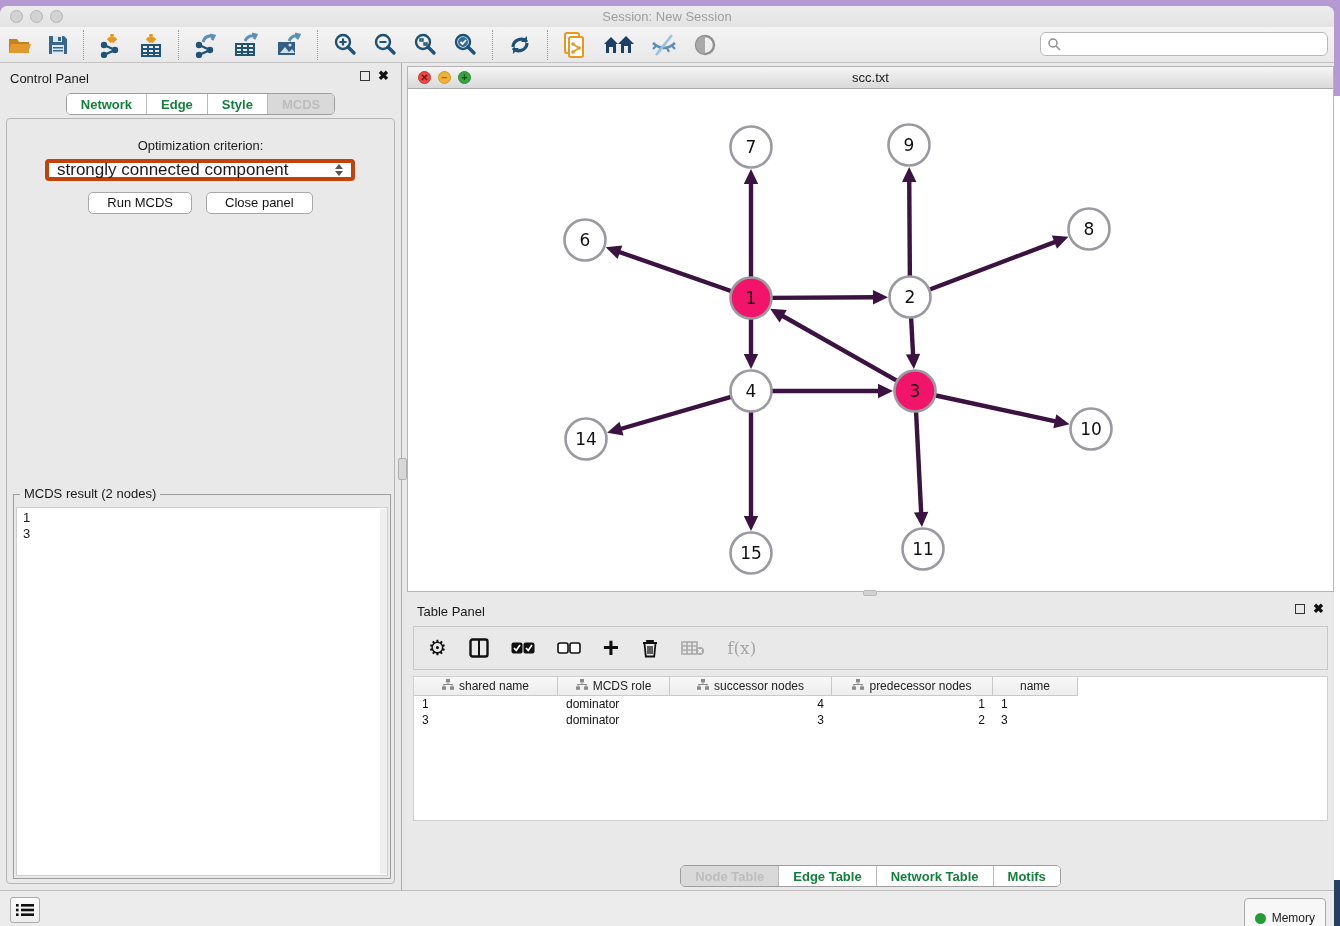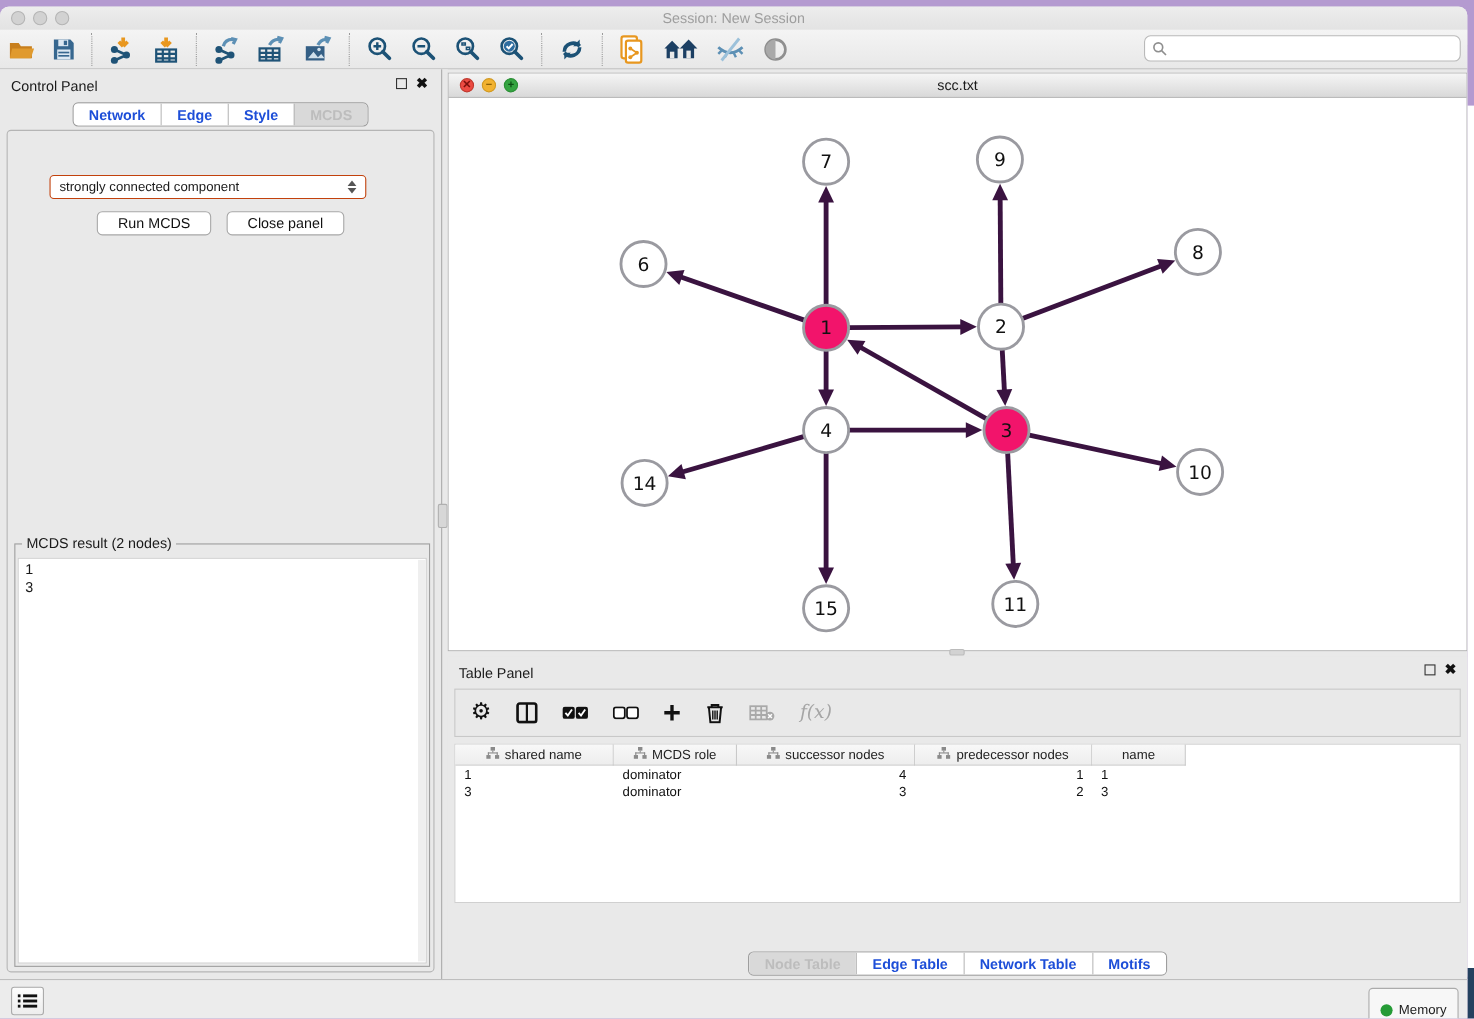--- a/index.html
+++ b/index.html
@@ -33,29 +33,29 @@
   .control-panel { position:absolute; left:0; top:57px; width:401px; height:827px; background:#e9e9e9; }
   .panel-head { position:relative; height:30px; }
   .panel-head .panel-title { position:absolute; left:10px; top:8px; font-size:13px; color:#1a1a1a; }
   .panel-btns { position:absolute; right:12px; top:8px; display:flex; gap:8px; align-items:center; }
   .float-ic { width:10px; height:10px; border:1.6px solid #333; display:inline-block; }
   .close-ic { font-weight:bold; font-size:13px; color:#111; line-height:10px; }
 
   .seg-tabs { display:flex; justify-content:center; position:relative; z-index:2; }
   .seg { display:flex; border:1px solid #9e9e9e; border-radius:5px; overflow:hidden; background:#fff; }
   .seg .tab { padding:2px 14px; height:20px; line-height:17px; font-weight:bold; font-size:13px;
-    color:#1d4ed8; background:#fff; border-left:1px solid #b9b9b9; }
+    color:#15803d; background:#fff; border-left:1px solid #b9b9b9; }
   .seg .tab:first-child { border-left:none; }
   .seg .tab.active { background:#d9d9d9; color:#bdbdbd; }
 
   .cp-content { position:absolute; left:6px; top:55px; width:389px; height:766px;
     border:1px solid #b5b5b5; border-radius:4px; background:#e9e9e9; }
   .opt-label { position:absolute; left:0; right:0; top:19px; text-align:center; font-size:13px; }
-  .dropdown { position:absolute; left:38px; top:40px; width:288px; height:22px; background:#fff;
-    border:1px solid #c2410c; border-radius:4px; display:flex; align-items:center; padding:0 8px; font-size:12px; }
+  .dropdown { position:absolute; left:38px; top:40px; width:310px; height:22px; background:#fff;
+    border:4px solid #c2410c; border-radius:4px; display:flex; align-items:center; padding:0 8px; font-size:17px; }
   .dropdown .dd-val { flex:1; }
   .stepper { display:flex; flex-direction:column; align-items:center; gap:2px; }
   .tri-up { width:0; height:0; border-left:4px solid transparent; border-right:4px solid transparent; border-bottom:5px solid #555; }
   .tri-dn { width:0; height:0; border-left:4px solid transparent; border-right:4px solid transparent; border-top:5px solid #555; }
   .cp-buttons { position:absolute; left:0; right:0; top:73px; display:flex; justify-content:center; gap:14px; }
   .btn { height:22px; padding:0 18px; background:#fff; border:1px solid #a8a8a8; border-radius:5px;
     font-size:13px; line-height:20px; color:#111; }
 
   .groupbox { position:absolute; left:6px; top:375px; width:378px; height:385px; border:1px solid #9e9e9e; }
   .groupbox .legend { position:absolute; left:6px; top:-9px; background:#e9e9e9; padding:0 4px; font-size:13px; }
@@ -82,21 +82,21 @@
   .h-grip { position:absolute; left:863px; top:584px; width:14px; height:6px; background:#d2d2d2; border:1px solid #bbb; border-radius:2px; }
 
   
   .table-panel { position:absolute; left:407px; top:591px; width:927px; height:291px; background:#e9e9e9; }
   .table-panel .panel-title { position:absolute; left:10px; top:7px; }
   .table-panel .panel-btns { top:7px; right:10px; }
   .tp-toolbar { position:absolute; left:6px; top:29px; width:915px; height:44px; border:1px solid #c8c8c8;
     display:flex; align-items:center; padding-left:14px; gap:22px; }
   .tp-ic { display:inline-flex; align-items:center; justify-content:center; }
   .gear-glyph { font-size:21px; color:#111; line-height:20px; }
-  .fx-glyph { font-family:"DejaVu Serif", serif; font-style:italic; font-size:17px; color:#a5a5a5; }
+  .fx-glyph { font-family:"DejaVu Serif", serif; font-size:17px; color:#a5a5a5; }
   .plus-glyph { font-size:28px; font-weight:bold; color:#111; line-height:20px; }
 
   .tp-table { position:absolute; left:6px; top:79px; width:915px; height:145px; background:#fff; border:1px solid #d0d0d0; }
   .thead { display:flex; height:19px; }
   .th { background:linear-gradient(#f8f8f8,#ededed); border-right:1px solid #c9c9c9; border-bottom:1px solid #c9c9c9;
     display:flex; align-items:center; justify-content:center; gap:5px; font-size:12px; color:#222; }
   .tr { display:flex; height:16px; }
   .td { font-size:12px; padding:1px 8px 0 8px; color:#111; overflow:hidden; white-space:nowrap; }
 
   .tp-tabs { position:absolute; left:0; right:0; top:268px; display:flex; justify-content:center; }
@@ -277,20 +277,21 @@
     </div>
     <div class="seg-tabs">
       <div class="seg" id="cp-tabs">
           <span class="tab">Network</span>
           <span class="tab">Edge</span>
           <span class="tab">Style</span>
           <span class="tab active">MCDS</span>
         </div>
     </div>
     <div class="cp-content">
+      <div class="opt-label">Optimization criterion:</div>
       <div class="dropdown">
         <span class="dd-val">strongly connected component</span>
         <span class="stepper">
             <span class="tri-up"></span>
             <span class="tri-dn"></span>
           </span>
       </div>
       <div class="cp-buttons">
         <button class="btn">Run MCDS</button>
         <button class="btn">Close panel</button>

